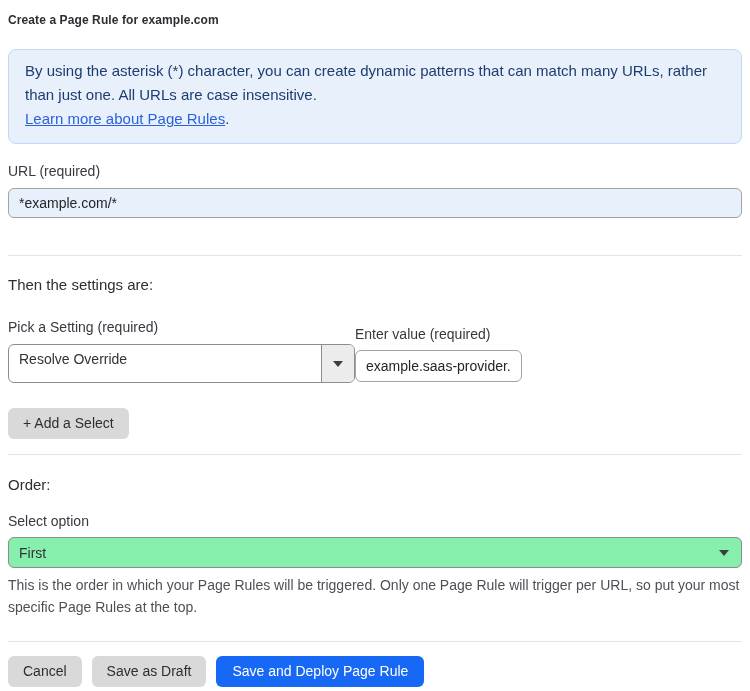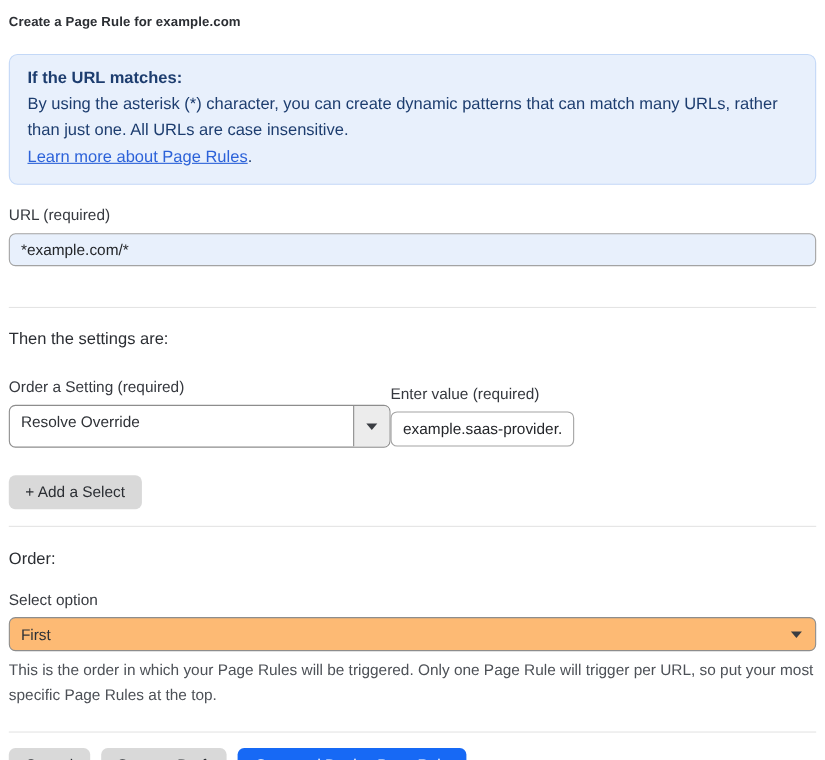--- a/index.html
+++ b/index.html
@@ -144,21 +144,21 @@
 
   .order-heading { margin-top: 21px; }
   .order-select-label { margin-top: 20px; }
 
   .order-select {
     margin-top: 8px;
     width: 734px;
     height: 31px;
     border: 1px solid #8d8d8d;
     border-radius: 6px;
-    background: #fdba74;
+    background: #86efac;
     display: flex;
     align-items: center;
     cursor: pointer;
     justify-content: center;
   }
   .order-select .select-value {
     flex: 1;
     font-size: 14px;
     color: #2f3237;
     padding: 0 10px;
@@ -186,35 +186,34 @@
   }
 </style>
 </head>
 <body>
 
 <div class="page">
 
   <h1 class="page-title">Create a Page Rule for example.com</h1>
 
   <div class="info-box">
-    <div class="info-heading">If the URL matches:</div>
     <div class="info-body">By using the asterisk (*) character, you can create dynamic patterns that can match many URLs, rather than just one. All URLs are case insensitive.</div>
     <div><a class="info-link">Learn more about Page Rules</a><span class="link-suffix">.</span></div>
   </div>
 
   <label class="field-label url-label">URL (required)</label>
   <input class="text-input url-input" type="text" value="*example.com/*" style="">
 
   <hr class="divider divider-1">
 
   <div class="section-heading settings-heading">Then the settings are:</div>
 
   <div class="settings-row">
     <div class="settings-col-left">
-      <label class="field-label">Order a Setting (required)</label>
+      <label class="field-label">Pick a Setting (required)</label>
       <div class="select-box">
         <span class="select-value">Resolve Override</span>
         <span class="select-arrow-cell">
           <span class="caret-down"></span>
         </span>
       </div>
     </div>
     <div class="settings-col-right">
       <label class="field-label">Enter value (required)</label>
       <input class="text-input value-input" type="text" value="example.saas-provider.com" style="">

